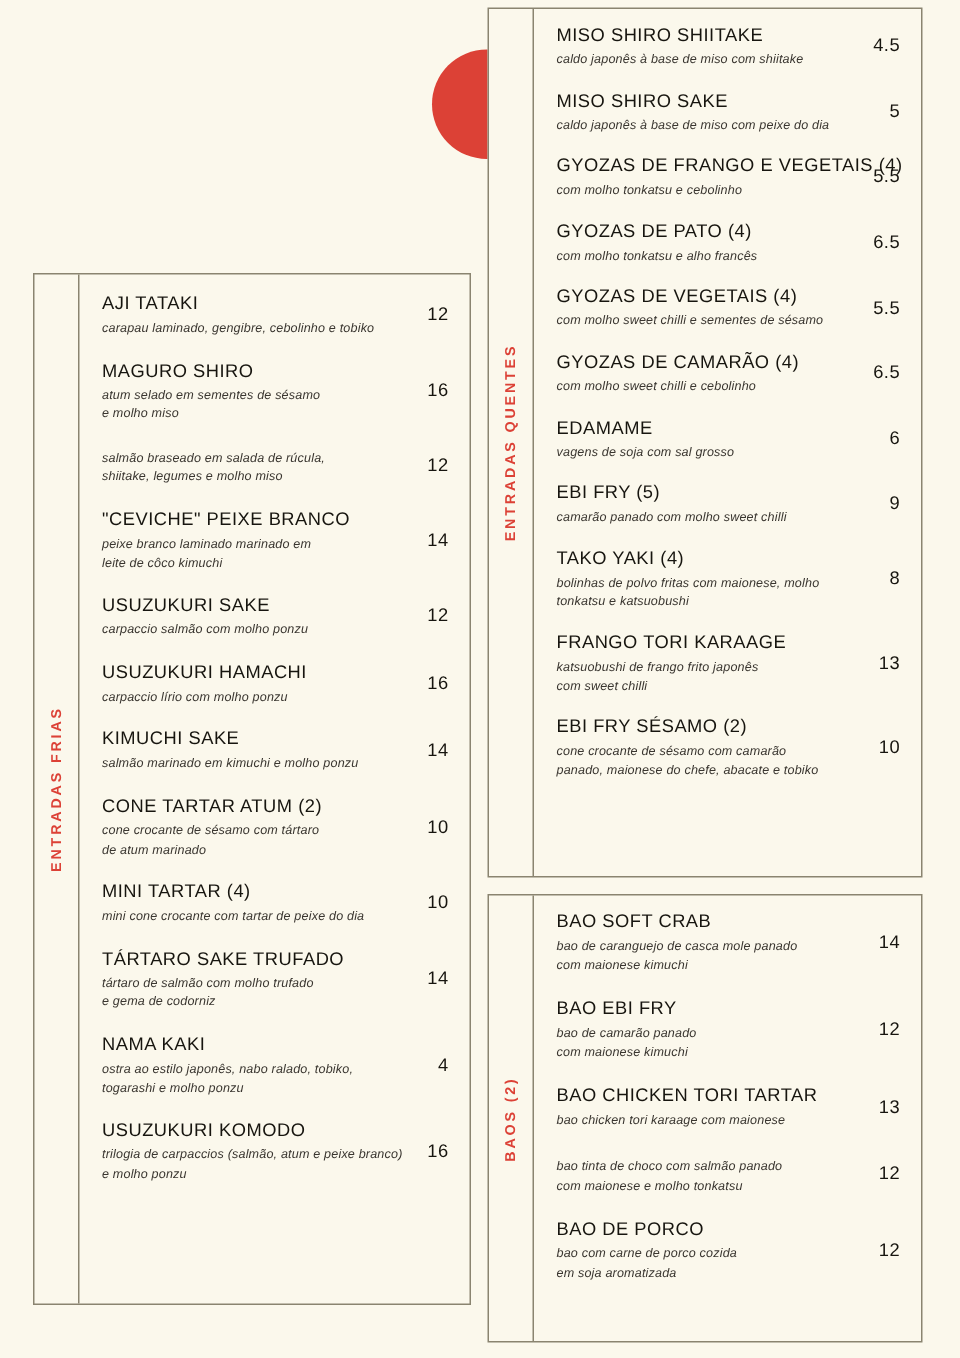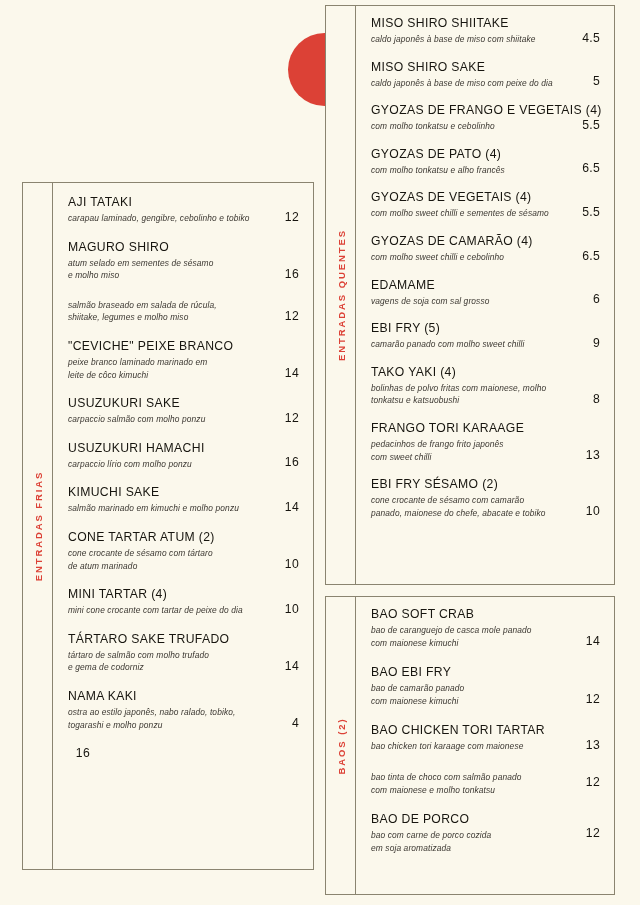--- a/index.html
+++ b/index.html
@@ -67,21 +67,21 @@
 
   .items {
     position: relative;
     padding: 0;
     margin: 0;
     list-style: none;
   }
 
   .item {
     display: flex;
-    align-items: flex-end;
+    align-items: center;
     padding: 0 14px 0 15px;
   }
   .item-texts { flex: 1 1 auto; min-width: 0; }
   .item-name {
     font-family: "Liberation Sans", sans-serif;
     font-size: 12.2px;
     letter-spacing: 0.35px;
     color: #17150F;
     white-space: nowrap;
     line-height: 15px;
@@ -219,20 +219,25 @@
         </li>
         <li class="item">
           <div class="item-texts">
             <div class="item-name">NAMA KAKI</div>
             <div class="item-desc">ostra ao estilo japonês, nabo ralado, tobiko,
 togarashi e molho ponzu</div>
           </div>
           <div class="item-price">4</div>
         </li>
         <li class="item">
+          <div class="item-texts">
+            <div class="item-name">USUZUKURI KOMODO</div>
+            <div class="item-desc">trilogia de carpaccios (salmão, atum e peixe branco)
+e molho ponzu</div>
+          </div>
           <div class="item-price">16</div>
         </li>
       </ul>
   </div>
 </section>
 
 <section class="panel" id="panel-hot">
   <div class="panel-label">
     <span class="vtext">ENTRADAS QUENTES</span>
   </div>
@@ -298,21 +303,21 @@
           <div class="item-texts">
             <div class="item-name">TAKO YAKI (4)</div>
             <div class="item-desc">bolinhas de polvo fritas com maionese, molho
 tonkatsu  e katsuobushi</div>
           </div>
           <div class="item-price">8</div>
         </li>
         <li class="item">
           <div class="item-texts">
             <div class="item-name">FRANGO TORI KARAAGE</div>
-            <div class="item-desc">pedacinhos de frango frito japonês
+            <div class="item-desc">katsuobushi de frango frito japonês
 com sweet chilli</div>
           </div>
           <div class="item-price">13</div>
         </li>
         <li class="item">
           <div class="item-texts">
             <div class="item-name">EBI FRY SÉSAMO (2)</div>
             <div class="item-desc">cone crocante de sésamo com camarão
 panado, maionese do chefe, abacate e tobiko</div>
           </div>

